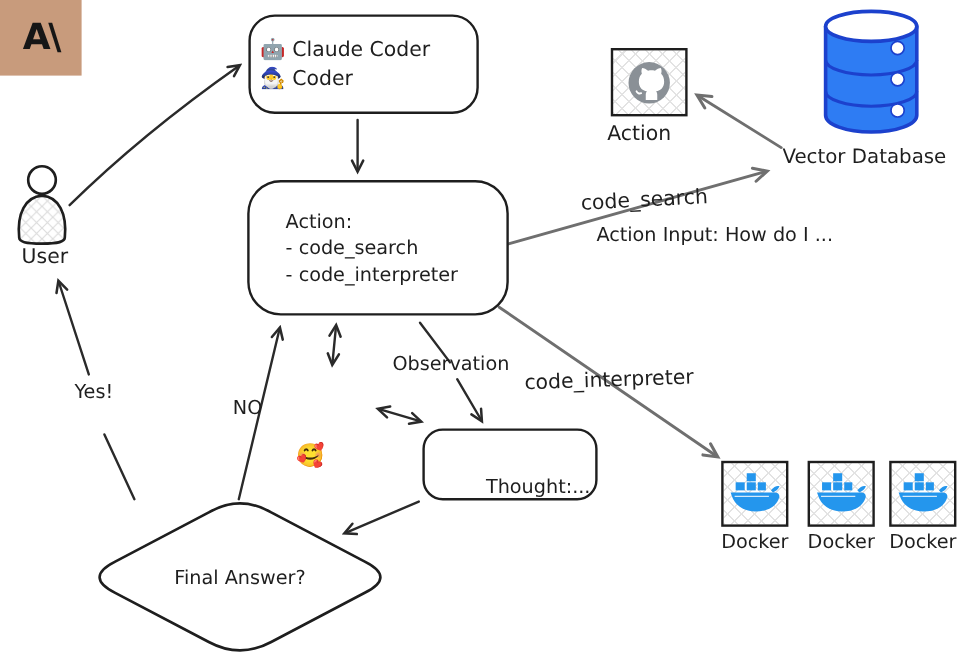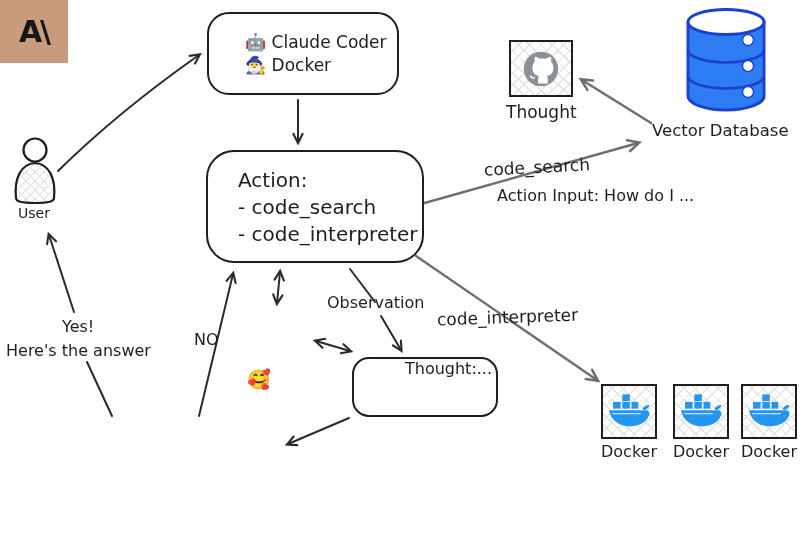--- a/index.html
+++ b/index.html
@@ -14,25 +14,25 @@
     box-sizing:border-box;
   }
   .lbl{position:absolute;white-space:pre;font-size:16px;line-height:1.15;}
   .hatch{
     background-color:#fff;
     background-image:
       repeating-linear-gradient(45deg,#e3e3e3 0 1.2px,transparent 1.2px 8px),
       repeating-linear-gradient(-45deg,#e3e3e3 0 1.2px,transparent 1.2px 8px);
   }
   .claude-box{left:207px;top:12px;width:192px;height:83px;border-radius:22px;
-    display:flex;flex-direction:column;justify-content:center;gap:3px;padding-left:36px;font-size:17px;}
+    display:flex;flex-direction:column;justify-content:center;gap:3px;padding-left:8px;font-size:17px;}
   .action-box{left:206px;top:150px;width:218px;height:113px;border-radius:28px;
-    display:flex;flex-direction:column;justify-content:center;gap:3px;padding-left:30px;font-size:20px;}
+    display:flex;flex-direction:column;justify-content:center;gap:3px;padding-left:30px;font-size:16px;}
   .thought-box{left:352px;top:357px;width:146px;height:60px;border-radius:17px;
-    display:flex;align-items:flex-start;justify-content:center;font-size:16px;padding-left:47px;}
+    display:flex;align-items:flex-end;justify-content:center;font-size:16px;padding-left:47px;}
   .diamond-wrap{left:62px;top:408px;width:276px;height:146px;}
   .diamond-label{position:absolute;left:0;top:0;width:100%;height:100%;
     display:flex;align-items:center;justify-content:center;font-size:16px;}
   .icon-tile{position:absolute;border:2.4px solid #1e1e1e;box-sizing:border-box;
     display:flex;align-items:center;justify-content:center;}
   .github-tile{left:509px;top:40px;width:64px;height:57px;}
   .docker-tile{top:384px;width:56px;height:55px;}
   .anthropic-tile{left:240px;top:309px;width:68px;height:63px;background:#c89b7c;
     display:flex;align-items:center;justify-content:center;
     font-weight:bold;font-size:30px;letter-spacing:-2px;color:#161616;}
@@ -67,50 +67,50 @@
     </g>
     <g fill="none" stroke="#6f6f6f" stroke-width="2.4" stroke-linecap="round">
       <path d="M421,204 L638,143" marker-end="url(#ahG)"></path>
       <path d="M651,123 L582,80" marker-end="url(#ahG)"></path>
       <path d="M416,256 L597,380" marker-end="url(#ahG)"></path>
     </g>
   </svg>
 
   <div class="box claude-box">
     <div>🤖 Claude Coder</div>
-    <div>🧙‍♂️ Docker</div>
+    <div>🧙‍♂️ Coder</div>
   </div>
 
   <div class="box action-box">
     <div>Action:</div>
     <div>- code_search</div>
     <div>- code_interpreter</div>
   </div>
 
   <div class="abs" style="left:8px;top:136px;width:56px;height:72px;">
     <svg width="56" height="72" viewBox="0 0 56 72">
       <defs>
         <pattern id="uh" width="9" height="9" patternUnits="userSpaceOnUse">
           <path d="M0,9 L9,0 M0,0 L9,9" stroke="#dcdcdc" stroke-width="1"></path>
         </pattern>
       </defs>
       <circle cx="27" cy="14" r="11.5" fill="#ffffff" stroke="#1e1e1e" stroke-width="2.2"></circle>
       <path d="M8,62 C6,42 13,28 27,27 C41,28 48,42 46,62 C46,65.5 41,67 27,67 C13,67 8,65.5 8,62 Z" fill="url(#uh)" stroke="#1e1e1e" stroke-width="2.2"></path>
     </svg>
   </div>
-  <div class="lbl" style="left:18px;top:205px;font-size:14px;">User</div>
+  <div class="lbl" style="left:18px;top:205px;font-size:17px;">User</div>
 
   <div class="icon-tile github-tile hatch">
     <svg width="46" height="46" viewBox="0 0 48 48">
       <circle cx="24" cy="24" r="18" fill="#8a9096"></circle>
       <path fill="#ffffff" d="M15,23 c0,-3 1,-5.2 2.6,-6.8 c-0.8,-2.6 0,-4.6 0.3,-5.1 c1.6,0 3.6,1 5.1,2.4 c1,-0.3 2.1,-0.4 3,-0.4 c0.9,0 2,0.1 3,0.4 c1.5,-1.4 3.5,-2.4 5.1,-2.4 c0.3,0.5 1.1,2.5 0.3,5.1 c1.6,1.6 2.6,3.8 2.6,6.8 c0,5 -3,7.6 -7,8.4 c0.6,0.7 1,1.7 1,3 l0,4.6 l-10,0 l0,-4.6 c0,-1.3 0.4,-2.3 1,-3 c-4,-0.8 -7,-3.4 -7,-8.4 z"></path>
       <path d="M17,33 c-2,1 -3.5,-0.5 -4,-1.6" fill="none" stroke="#ffffff" stroke-width="1.6" stroke-linecap="round"></path>
     </svg>
   </div>
-  <div class="lbl" style="left:506px;top:103px;font-size:17px;">Thought</div>
+  <div class="lbl" style="left:506px;top:103px;font-size:17px;">Action</div>
 
   <div class="abs" style="left:683px;top:6px;width:86px;height:108px;">
     <svg width="86" height="108" viewBox="0 0 86 108">
       <path d="M5,16 v74 a38,14 0 0 0 76,0 V16 Z" fill="#2e7cf3" stroke="#1c41cd" stroke-width="3" stroke-linejoin="round"></path>
       <ellipse cx="43" cy="16" rx="38" ry="12.5" fill="#ffffff" stroke="#1c41cd" stroke-width="3"></ellipse>
       <path d="M5,44 a38,12.5 0 0 0 76,0" fill="none" stroke="#1c41cd" stroke-width="2.6"></path>
       <path d="M5,70 a38,12.5 0 0 0 76,0" fill="none" stroke="#1c41cd" stroke-width="2.6"></path>
       <circle cx="65" cy="34" r="5.5" fill="#ffffff" stroke="#1c41cd" stroke-width="1.4"></circle>
       <circle cx="65" cy="60" r="5.5" fill="#ffffff" stroke="#1c41cd" stroke-width="1.4"></circle>
       <circle cx="65" cy="86" r="5.5" fill="#ffffff" stroke="#1c41cd" stroke-width="1.4"></circle>
@@ -120,20 +120,26 @@
 
   <div class="anthropic-tile">
     <span>A\</span>
   </div>
   <div class="emoji" style="left:247px;top:368px;">🥰</div>
 
   <div class="box thought-box">
     <span>Thought:...</span>
   </div>
 
+  <div class="abs diamond-wrap">
+    <svg width="276" height="146" viewBox="0 0 276 146">
+      <path d="M112,19 Q138,4 164,19 L242,60 Q268,73 242,86 L164,127 Q138,141 112,127 L34,86 Q8,73 34,60 Z" fill="#ffffff" stroke="#1e1e1e" stroke-width="2.2" stroke-linejoin="round"></path>
+    </svg>
+    <div class="diamond-label">Final Answer?</div>
+  </div>
 
   <div class="icon-tile docker-tile hatch" style="left:601px;">
     <svg width="48" height="42" viewBox="0 0 56 50">
       <g fill="#2496ed">
         <rect x="20" y="4" width="9" height="8"></rect>
         <rect x="9" y="13" width="9" height="8"></rect>
         <rect x="20" y="13" width="9" height="8"></rect>
         <rect x="31" y="13" width="8" height="8"></rect>
         <path d="M44,21 c3,-4 6.5,-5 8.5,-4 c-1,3 -3.5,5 -6.5,6 z"></path>
         <path d="M4,23 h44 c3,0 5,2 4.2,5 c-2.6,9 -11.6,14 -23.6,14 c-10.5,0 -19,-5.5 -22.6,-13.5 z"></path>
@@ -170,15 +176,14 @@
   <div class="docker-lbl" style="left:601px;">Docker</div>
   <div class="docker-lbl" style="left:673px;">Docker</div>
   <div class="docker-lbl" style="left:741px;">Docker</div>
 
   <div class="lbl" style="left:484px;top:158px;font-size:17px;transform:rotate(-3deg);">code_search</div>
   <div class="lbl" style="left:497px;top:187px;">Action Input: How do I ...</div>
   <div class="lbl" style="left:437px;top:308px;font-size:17px;transform:rotate(-2deg);">code_interpreter</div>
   <div class="lbl" style="left:327px;top:294px;">Observation</div>
   <div class="lbl" style="left:194px;top:331px;">NO</div>
   <div class="lbl" style="left:62px;top:318px;">Yes!</div>
-  <div class="lbl" style="left:6px;top:342px;">Here's the answer</div>
 
 </div>
 
 </body></html>

